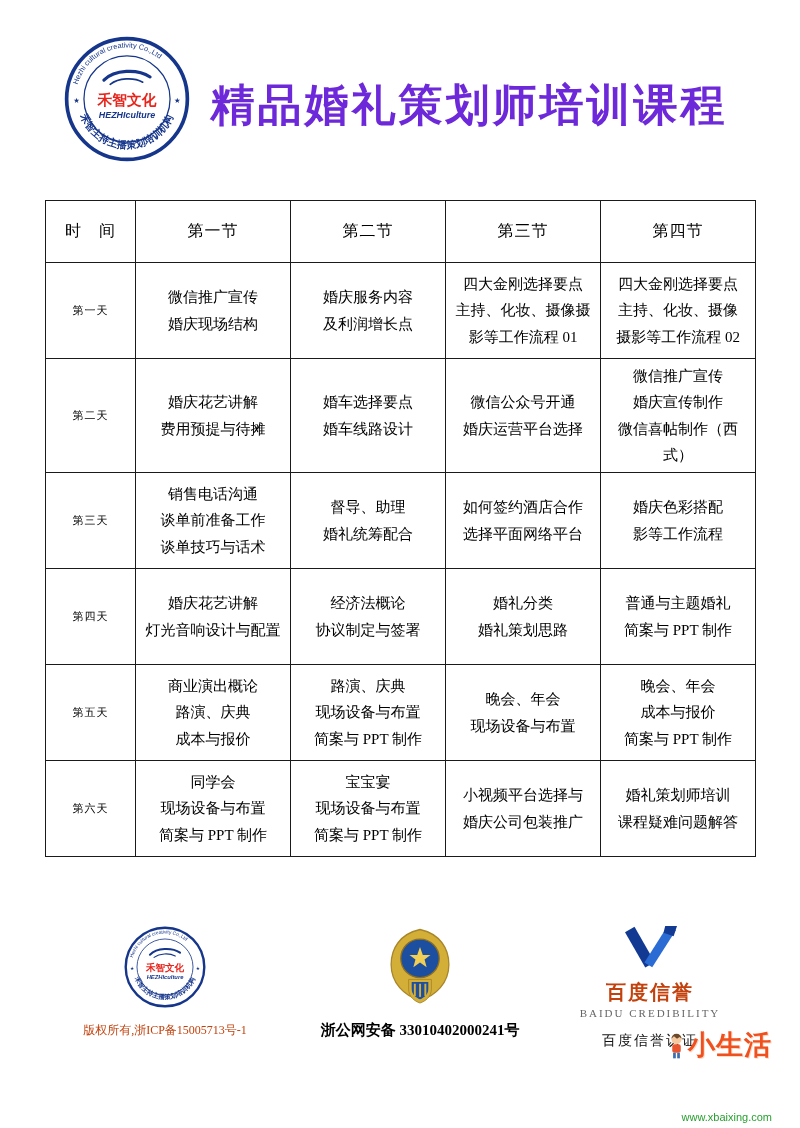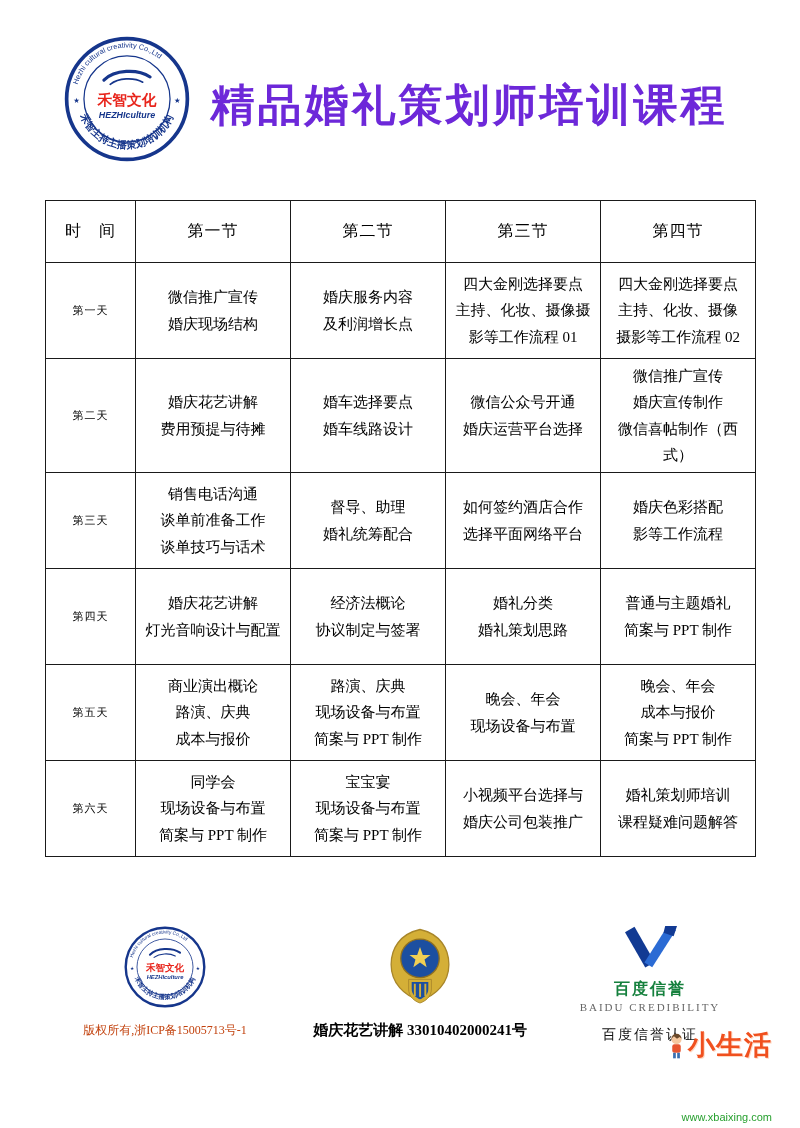--- a/index.html
+++ b/index.html
@@ -35,21 +35,21 @@
   
   .footer { position:absolute; left:0; top:926px; width:800px; height:140px; }
   .footer-col { position:absolute; top:0; display:flex; flex-direction:column; align-items:center; }
   .col-company { left:45px;  width:240px; }
   .col-police  { left:300px; width:240px; }
   .col-baidu   { left:560px; width:180px; }
 
   .footer-logo-box { width:82px; height:82px; }
   .copyright-text { margin-top:14px; font-size:12px; color:#c2410c; white-space:nowrap; }
   .police-caption { margin-top:7px; font-size:15px; font-weight:bold; color:#000; white-space:nowrap; }
-  .baidu-name { margin-top:5px; font-size:16px; font-weight:bold; color:#15803d; letter-spacing:2px; }
+  .baidu-name { margin-top:5px; font-size:20px; font-weight:bold; color:#c2410c; letter-spacing:2px; }
   .baidu-en   { margin-top:1px; font-size:11px; color:#666; letter-spacing:2px; }
   .baidu-cert { margin-top:13px; font-size:14px; color:#111; letter-spacing:2px; }
 
   
   .watermark { position:absolute; right:28px; bottom:5px; text-align:right; }
   .wm-row { display:flex; align-items:flex-end; justify-content:center; gap:3px; }
   .wm-name {
     font-size:27px; font-weight:bold; color:#f0501e;
     font-family:"Liberation Sans","DejaVu Sans",sans-serif; letter-spacing:1px;
     text-shadow:1px 1px 0 #ffd9c4;
@@ -213,21 +213,21 @@
           <path d="M40,4 C17,9 7,26 7,44 c0,21 15,36 33,41 c18,-5 33,-20 33,-41 C73,26 63,9 40,4 z" fill="#d4af37" stroke="#a8862a" stroke-width="1.5"></path>
           <circle cx="40" cy="37" r="22" fill="#1c4fa0" stroke="#8f6f1f" stroke-width="1.5"></circle>
           <polygon points="40,24 43.2,33 52,33 45.2,38.4 47.6,47 40,41.8 32.4,47 34.8,38.4 28,33 36.8,33" fill="#f0cf54"></polygon>
           <path d="M27,61 h26 v11 c0,9 -7,14 -13,16 c-6,-2 -13,-7 -13,-16 z" fill="#d4af37" stroke="#a8862a" stroke-width="1"></path>
           <path d="M30.5,64 h19 v8 c0,6.5 -5,10 -9.5,11.8 c-4.5,-1.8 -9.5,-5.3 -9.5,-11.8 z" fill="#1c4fa0"></path>
           <rect x="33" y="66" width="2.2" height="14" fill="#d4af37"></rect>
           <rect x="39" y="66" width="2.2" height="15" fill="#d4af37"></rect>
           <rect x="45" y="66" width="2.2" height="14" fill="#d4af37"></rect>
         </svg>
       </span>
-      <div class="police-caption">婚庆花艺讲解 33010402000241号</div>
+      <div class="police-caption">浙公网安备 33010402000241号</div>
     </div>
 
     <div class="footer-col col-baidu">
       <span>
         <svg viewBox="0 0 64 52" width="54" height="44" aria-hidden="true">
           <polyline points="8,4 32,46" stroke="#123a93" stroke-width="13" fill="none"></polyline>
           <polyline points="58,2 30,46" stroke="#2b6bd4" stroke-width="11" fill="none"></polyline>
           <polygon points="50,0 64,0 60,12 48,8" fill="#123a93"></polygon>
         </svg>
       </span>

